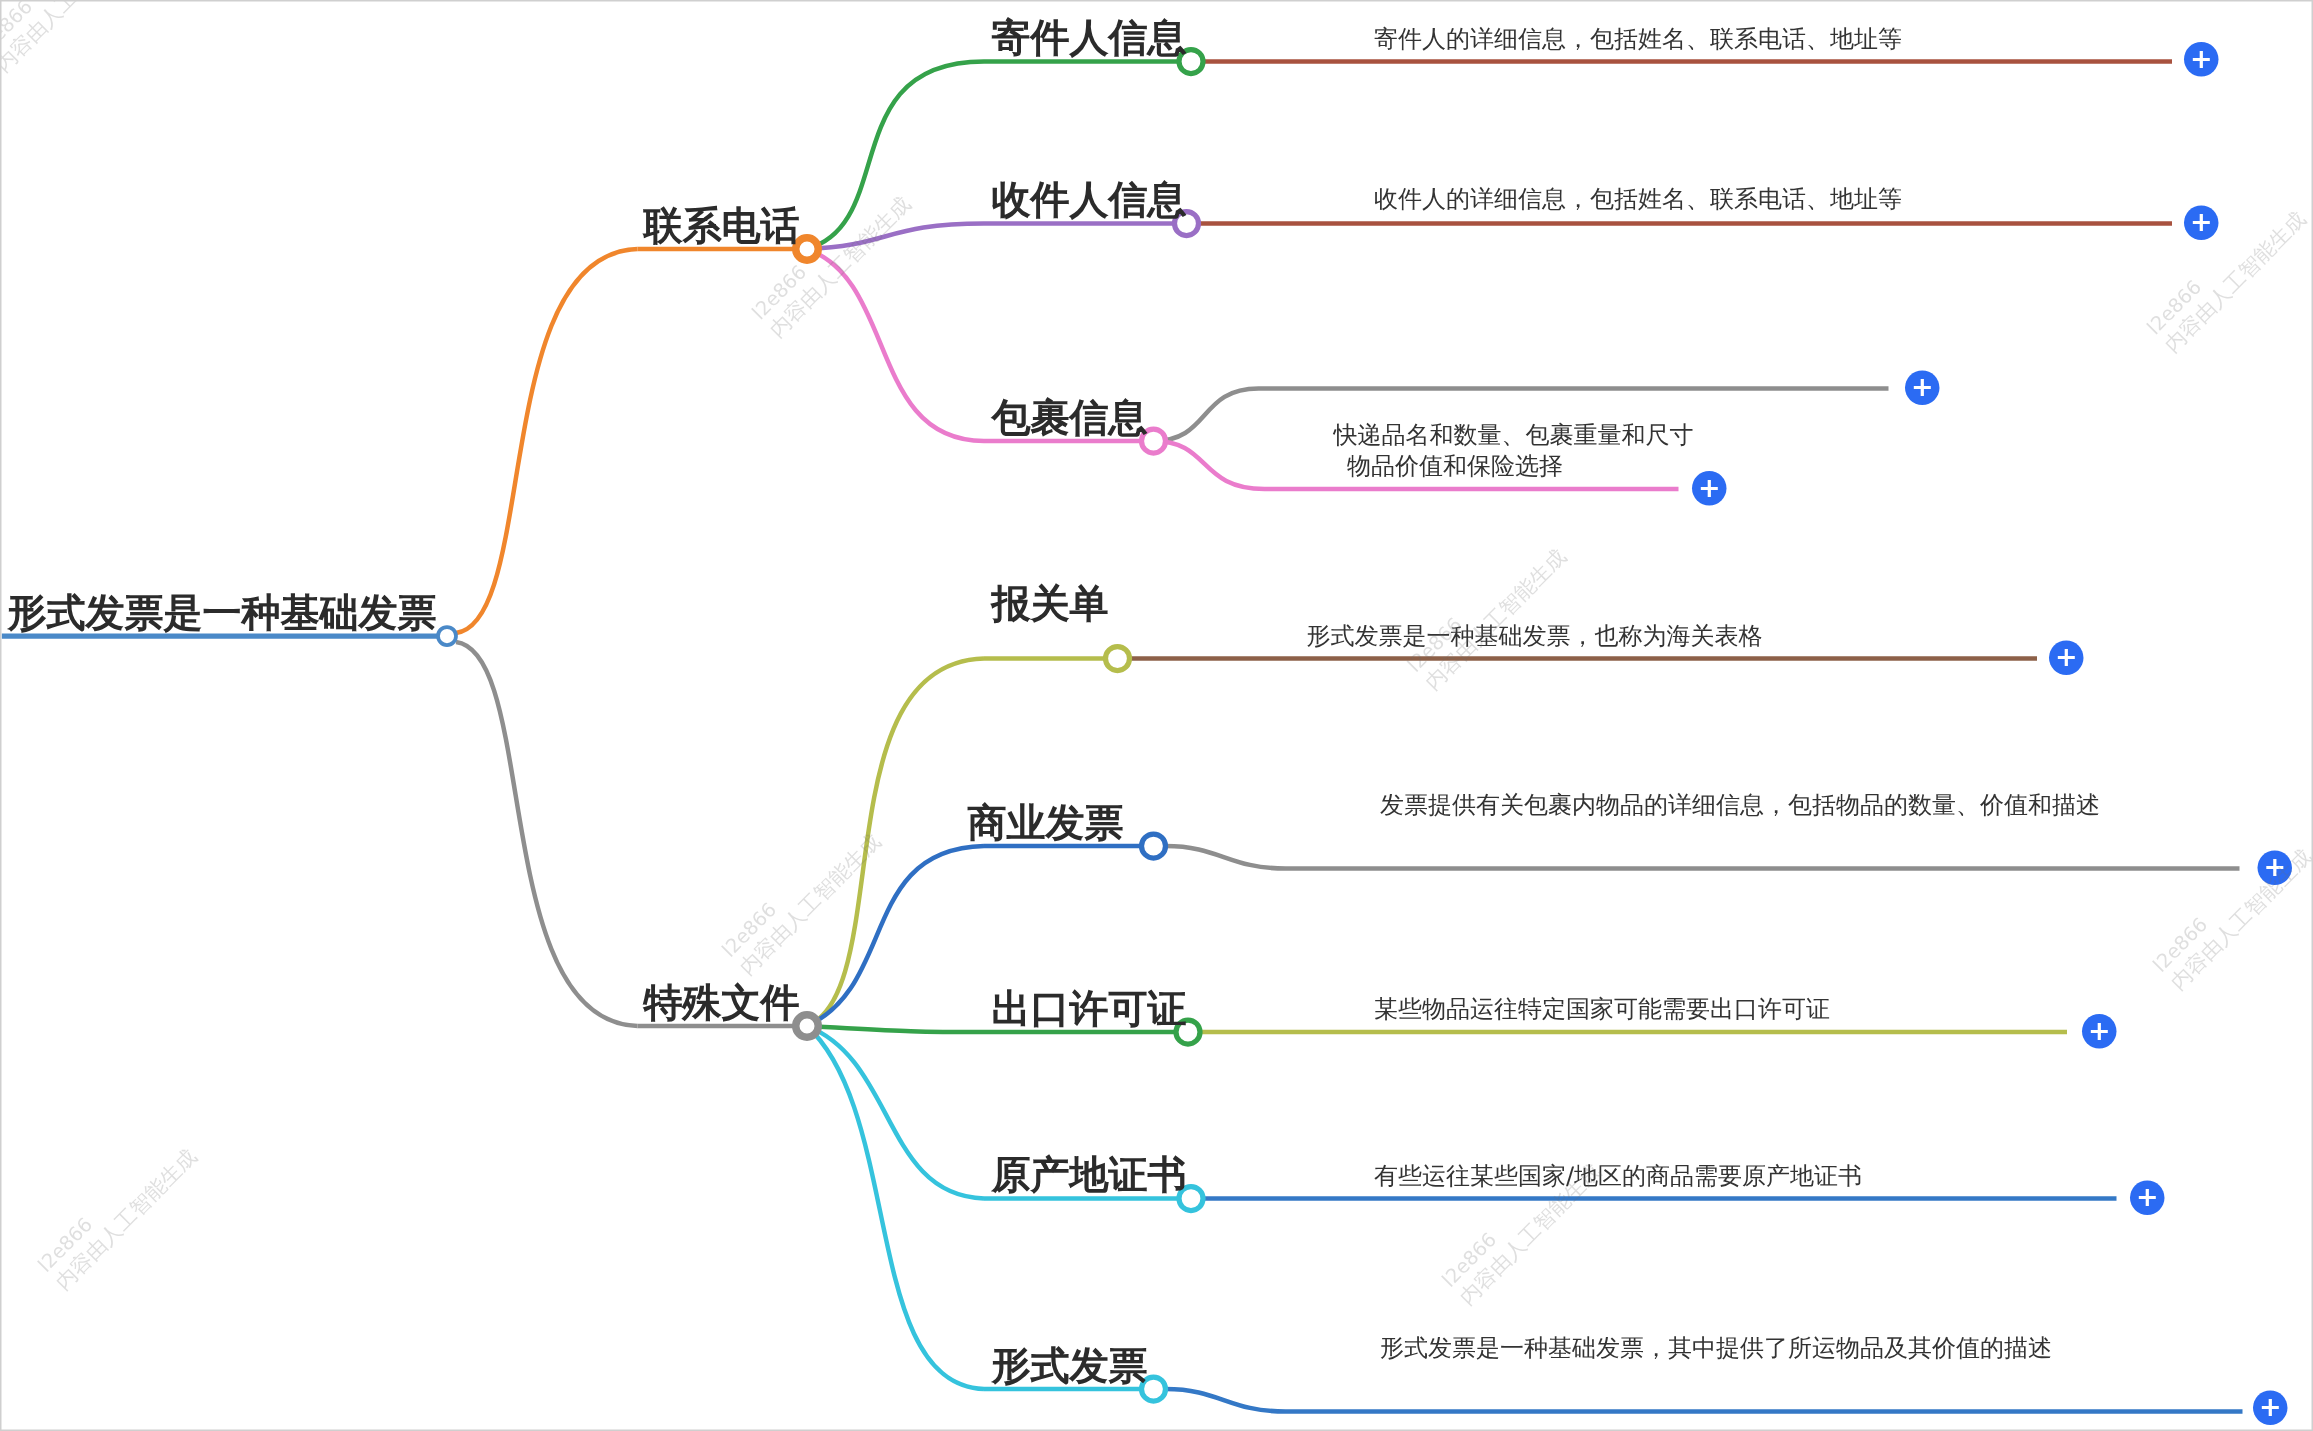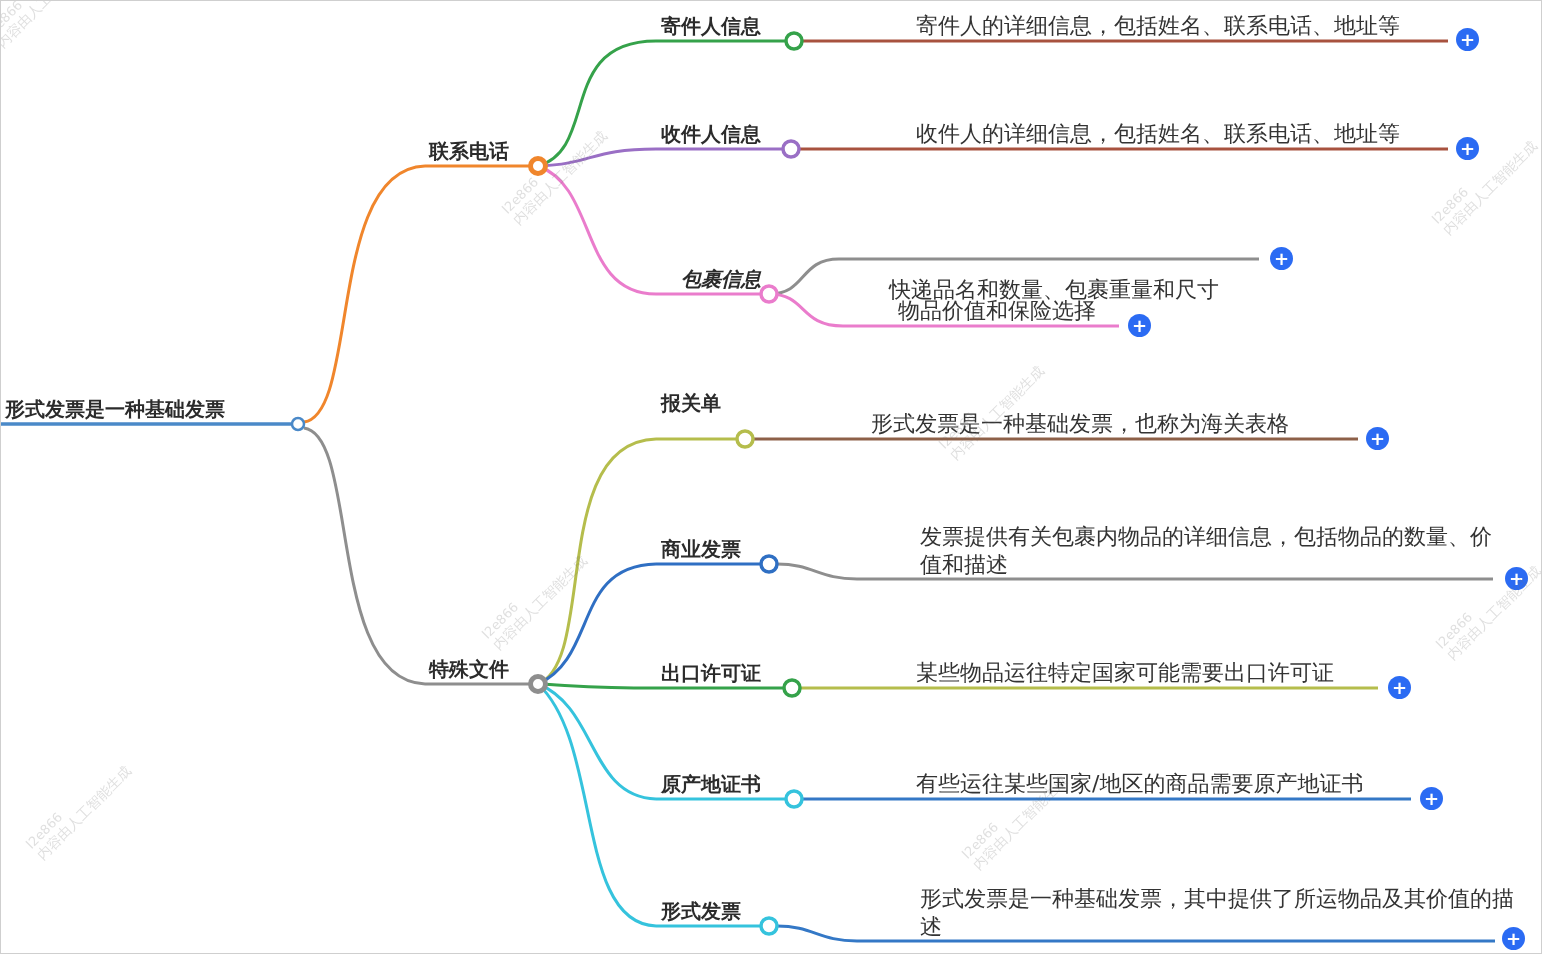--- a/index.html
+++ b/index.html
@@ -3,25 +3,25 @@
 <meta charset="utf-8">
 <style>
   html,body{margin:0;padding:0;background:#fff;}
   #canvas{
     position:relative;width:1542px;height:954px;background:#ffffff;
     border:1px solid #cfcfcf;box-sizing:border-box;overflow:hidden;
     font-family:"DejaVu Sans","Liberation Sans",sans-serif;
   }
   #edges{position:absolute;left:0;top:0;}
   .label{
-    position:absolute;font-weight:bold;font-size:20px;color:#2b2b2b;
+    position:absolute;font-weight:bold;font-size:26px;color:#2b2b2b;
     line-height:28px;white-space:nowrap;
   }
   .desc{
-    position:absolute;font-size:22px;color:#333333;
+    position:absolute;font-size:16px;color:#333333;
     line-height:28px;white-space:nowrap;
   }
   .desc.wrap{white-space:normal;word-break:break-all;margin-left:24px;}
   .plus{
     position:absolute;width:23px;height:23px;border-radius:50%;
     display:flex;align-items:center;justify-content:center;
     color:#ffffff;font-size:18px;font-weight:bold;line-height:1;
     cursor:pointer;user-select:none;
   }
   .wm{
@@ -91,28 +91,28 @@
   <div class="label" style="left:4px;top:394px;">形式发票是一种基础发票</div>
   <div class="label" style="left:428px;top:136px;">联系电话</div>
   <div class="label" style="left:428px;top:654px;">特殊文件</div>
 
   <div class="label" style="left:660px;top:11px;">寄件人信息</div>
   <div class="desc" style="left:915px;top:11px;">寄件人的详细信息，包括姓名、联系电话、地址等</div>
 
   <div class="label" style="left:660px;top:119px;">收件人信息</div>
   <div class="desc" style="left:915px;top:119px;font-family:Liberation Serif, serif;">收件人的详细信息，包括姓名、联系电话、地址等</div>
 
-  <div class="label" style="left:680px;top:264px;font-style:italic;">包裹信息</div>
+  <div class="label" style="left:660px;top:264px;">包裹信息</div>
   <div class="desc" style="left:888px;top:229px;margin-top:46px;">快递品名和数量、包裹重量和尺寸</div>
   <div class="desc" style="left:897px;top:296px;">物品价值和保险选择</div>
 
   <div class="label" style="left:660px;top:388px;">报关单</div>
   <div class="desc" style="left:870px;top:409px;">形式发票是一种基础发票，也称为海关表格</div>
 
-  <div class="label" style="left:660px;top:534px;text-align:center;">商业发票</div>
+  <div class="label" style="left:644px;top:534px;text-align:center;">商业发票</div>
   <div class="desc wrap" style="left:895px;top:522px;width:590px;">发票提供有关包裹内物品的详细信息，包括物品的数量、价值和描述</div>
 
   <div class="label" style="left:660px;top:658px;">出口许可证</div>
   <div class="desc" style="left:915px;top:658px;">某些物品运往特定国家可能需要出口许可证</div>
 
   <div class="label" style="left:660px;top:769px;">原产地证书</div>
   <div class="desc" style="left:915px;top:769px;">有些运往某些国家/地区的商品需要原产地证书</div>
 
   <div class="label" style="left:660px;top:896px;">形式发票</div>
   <div class="desc wrap" style="left:895px;top:884px;width:600px;">形式发票是一种基础发票，其中提供了所运物品及其价值的描述</div>

